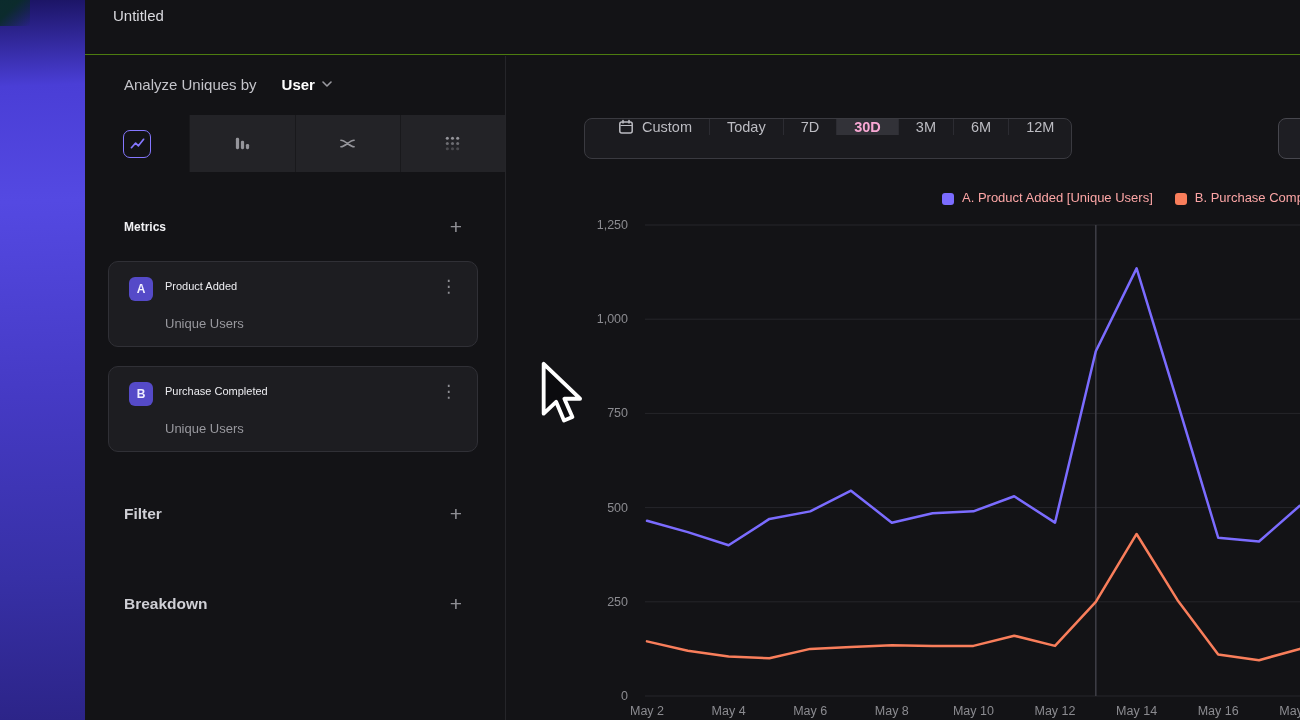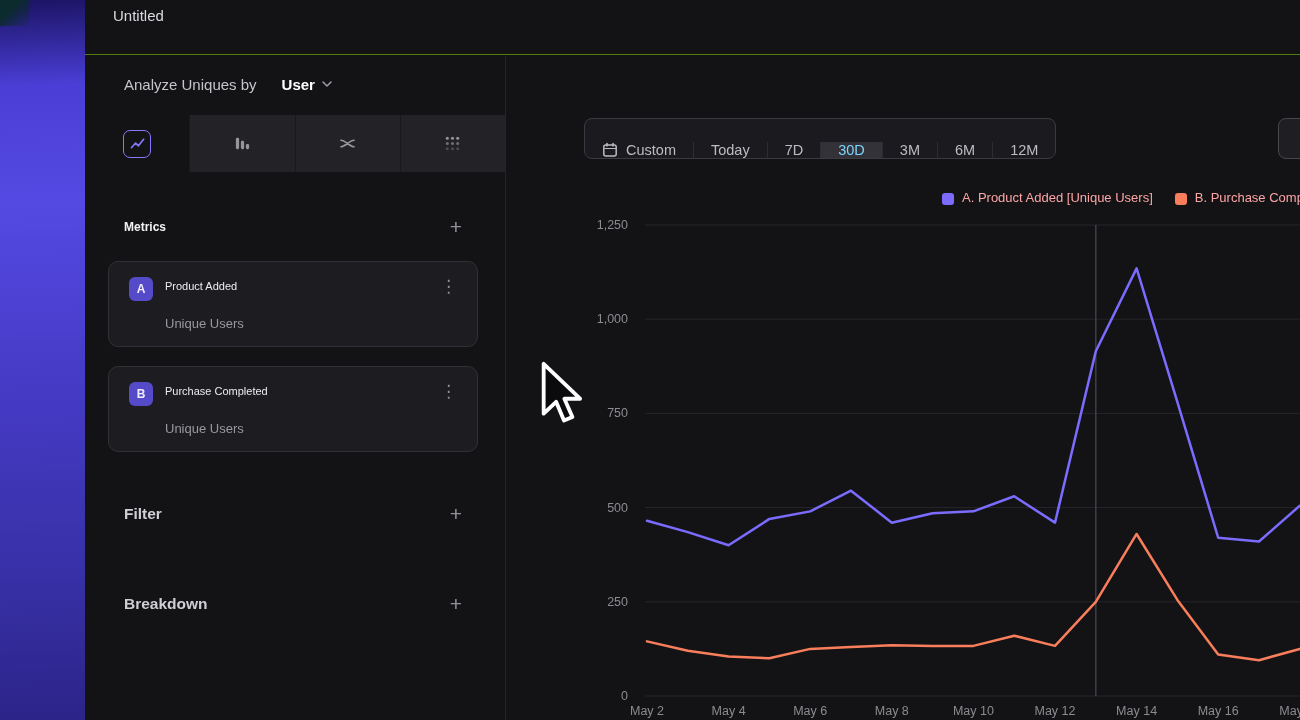--- a/index.html
+++ b/index.html
@@ -45,24 +45,24 @@
   .metric-card .msub{position:absolute;left:56px;top:54px;font-size:13px;color:#98989e;}
 
   .side-row{position:absolute;left:39px;right:43px;display:flex;justify-content:space-between;align-items:center;}
   .side-row.filter{top:447px;gap:16px;}
   .side-row.breakdown{top:537px;}
   .side-label{font-size:15.5px;font-weight:600;color:#cfcfd5;}
 
   
   .main{position:absolute;left:506px;top:56px;width:794px;height:664px;background:#131316;}
   .toolbar{position:absolute;left:78px;top:62px;height:41px;width:716px;}
-  .range-group{display:inline-flex;align-items:flex-end;height:41px;border:1px solid #3a3a40;border-radius:8px;background:#1b1b1f;overflow:hidden;}
+  .range-group{display:inline-flex;align-items:flex-start;height:41px;border:1px solid #3a3a40;border-radius:8px;background:#1b1b1f;overflow:hidden;padding-left:16px;}
   .range-btn{display:flex;align-items:center;gap:8px;padding:0 17px;font-size:14.5px;color:#bcbcc2;background:transparent;border:none;border-right:1px solid #2c2c32;cursor:pointer;white-space:nowrap;}
   .range-btn:last-child{border-right:none;}
-  .range-btn.active{background:#323238;color:#7dd3fc;font-weight:400;}
+  .range-btn.active{background:#323238;color:#f9a8d4;font-weight:700;}
   .range-btn .cal{display:flex;}
   .compare-btn{position:absolute;left:694px;top:0;height:41px;padding:0 22px;border:1px solid #47474e;border-radius:8px;background:#1e1e23;color:#f2f2f5;font-size:14.5px;font-weight:600;cursor:pointer;}
 
   .legend{position:absolute;left:436px;top:134px;display:flex;gap:22px;white-space:nowrap;}
   .legend-item{display:flex;align-items:flex-end;gap:8px;font-size:13px;color:#fca5a5;cursor:pointer;}
   .swatch{width:12px;height:12px;border-radius:3px;flex:none;}
 
   #chart-svg{position:absolute;left:0;top:125px;}
   #chart-svg text{font-family:"Liberation Sans","DejaVu Sans",sans-serif;}
 

